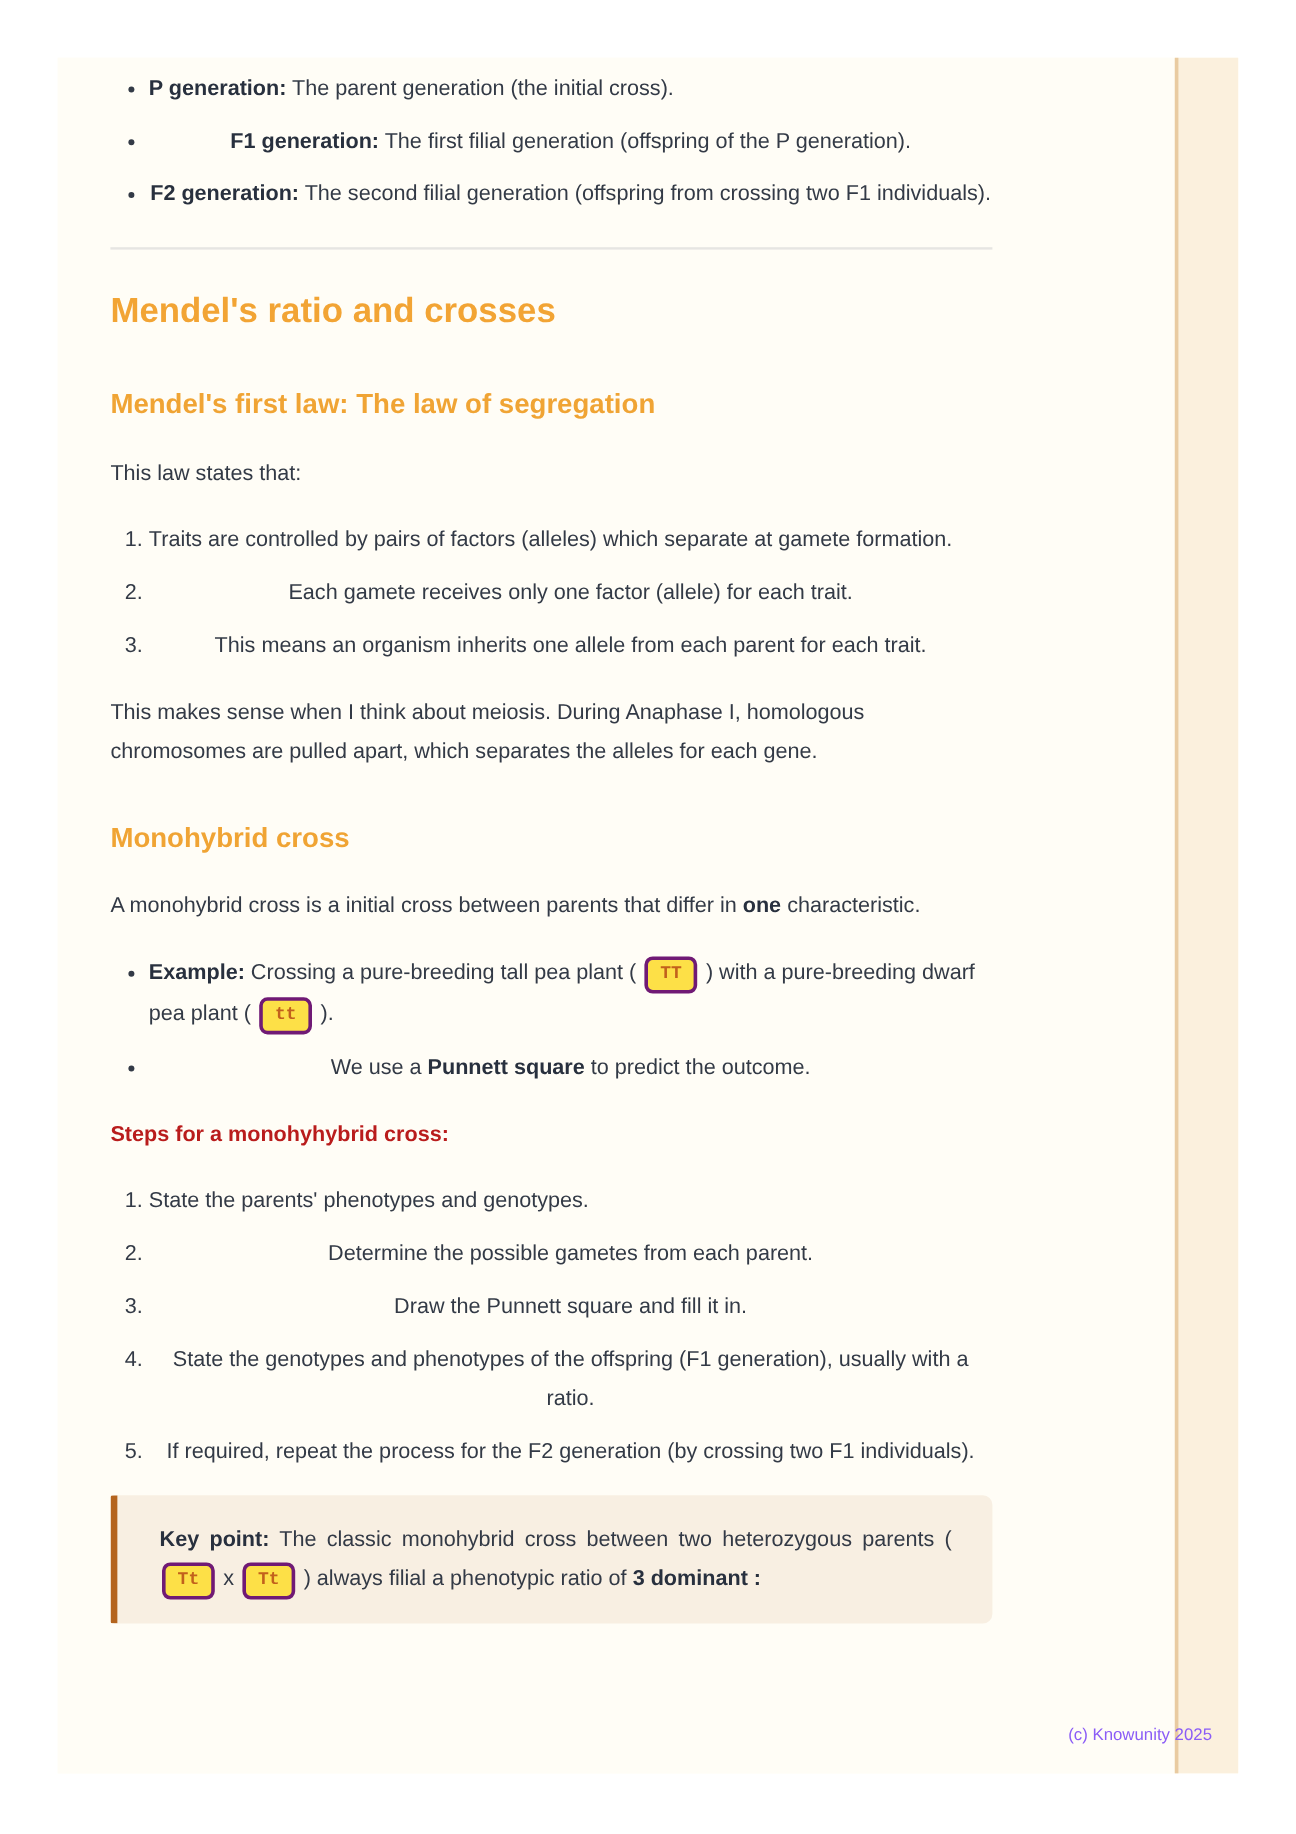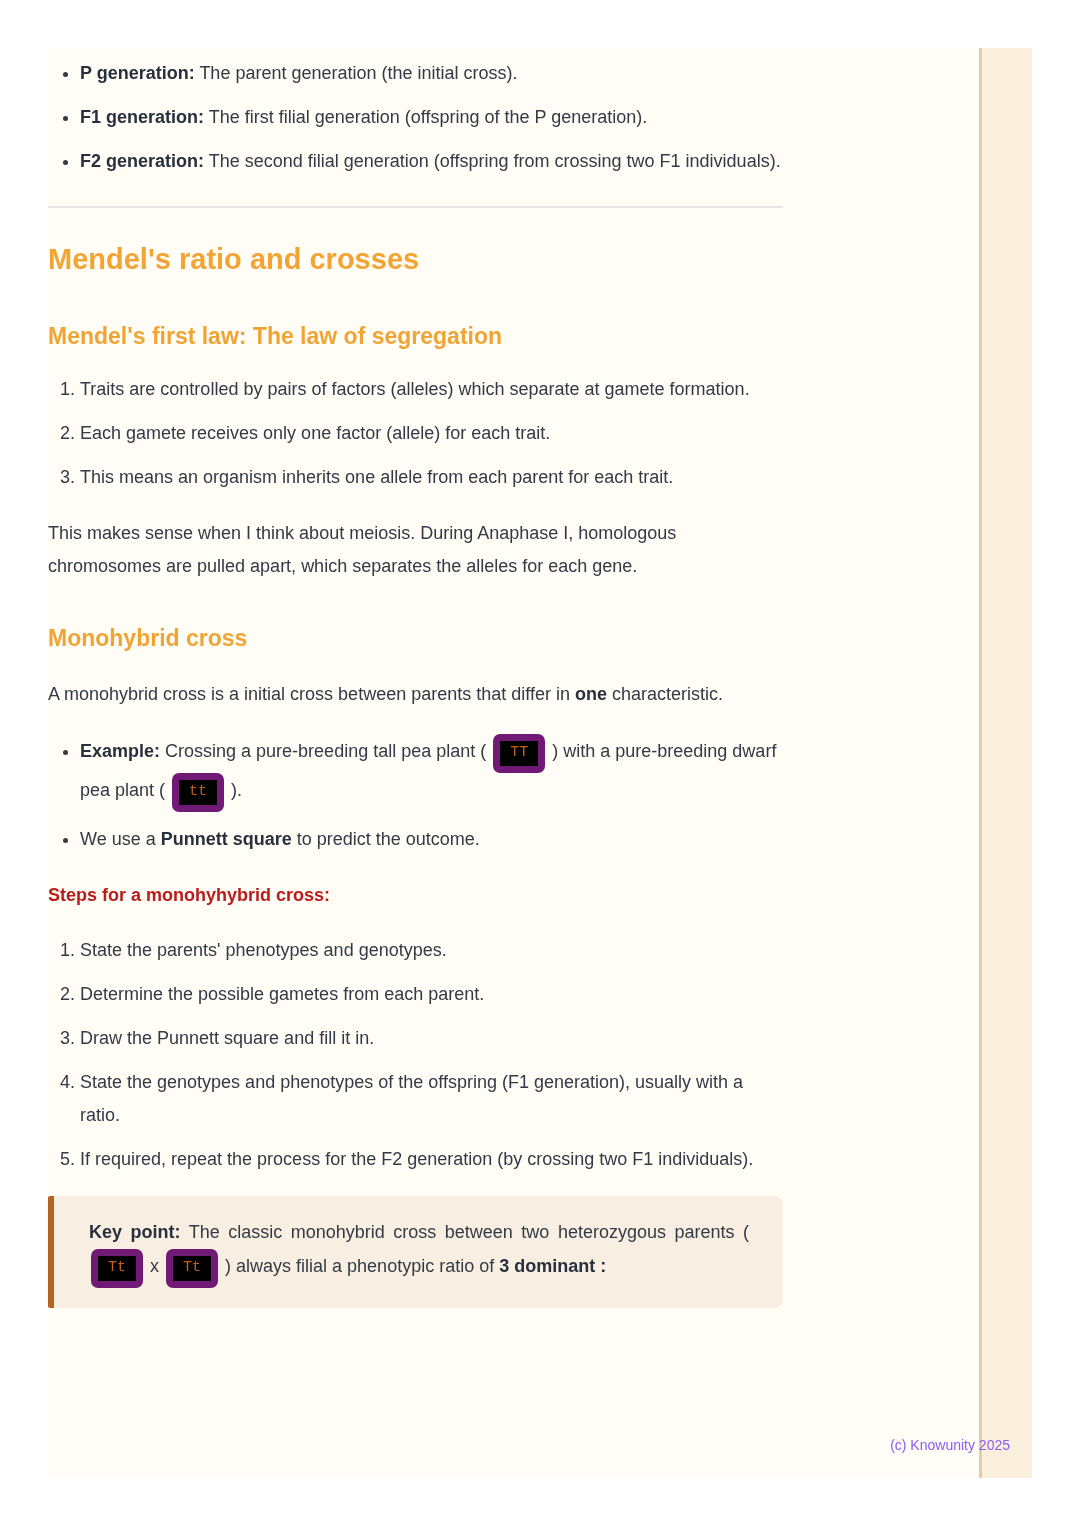--- a/index.html
+++ b/index.html
@@ -19,30 +19,31 @@
   }
   .side-stripe {
     position:absolute;
     top:0; right:0;
     width:53px; height:100%;
     background:#FBF0DD;
     border-left:3px solid #E9CBA1;
   }
   .content {
     position:relative;
+    margin-left:44px;
     width:735px;
     padding-top:4px;
     font-size:18px;
     line-height:33px;
     color:#333A46;
   }
   b, .bold { font-weight:700; color:#28303E; }
 
   ul.def-list { list-style:disc outside; padding-left:32px; margin-top:5px; }
-  ul.def-list li + li, ol li + li, ul.mono-list li + li { margin-top:11px; }
+  ul.def-list li + li, ol li + li, ul.mono-list li + li { margin-top:11px;text-align:center; }
 
   hr.divider {
     border:none;
     border-top:2px solid #E6E5E2;
     margin-top:28px;
   }
   h2 {
     margin-top:33px;
     font-size:29px;
     line-height:36px;
@@ -69,27 +70,27 @@
     margin-top:20px;
     width:735px;
     background:#F8EFE2;
     border-left:6px solid #B4641E;
     border-radius:2px 8px 8px 2px;
     padding:20px 34px 20px 35px;
     text-align:justify;
   }
   .code-badge {
     display:inline-block;
-    background:#000000;
-    border:7px solid #701a75;
+    background:#fde047;
+    border:3px solid #701a75;
     border-radius:7px;
     padding:0 10px 1px 10px;
     margin:0 2px;
     font-family:"Liberation Mono", monospace;
-    font-weight:400;
+    font-weight:700;
     font-size:15px;
     line-height:24px;
     color:#C2611C;
     vertical-align:1px;
   }
   .watermark {
     position:absolute;
     top:1437px;
     right:70px;
     font-size:14px;
@@ -110,20 +111,21 @@
       <li><b>F1 generation:</b><span> The first filial generation (offspring of the P generation).</span></li>
       <li><b>F2 generation:</b><span> The second filial generation (offspring from crossing two F1 individuals).</span></li>
     </ul>
 
     <hr class="divider">
 
     <h2>Mendel's ratio and crosses</h2>
 
     <h3 class="h3-first">Mendel's first law: The law of segregation</h3>
 
+    <p class="p-intro">This law states that:</p>
 
     <ol>
       <li>Traits are controlled by pairs of factors (alleles) which separate at gamete formation.</li>
       <li>Each gamete receives only one factor (allele) for each trait.</li>
       <li>This means an organism inherits one allele from each parent for each trait.</li>
     </ol>
 
     <p class="p-note">This makes sense when I think about meiosis. During Anaphase I, homologous chromosomes are pulled apart, which separates the alleles for each gene.</p>
 
     <h3 class="h3-mono">Monohybrid cross</h3>

